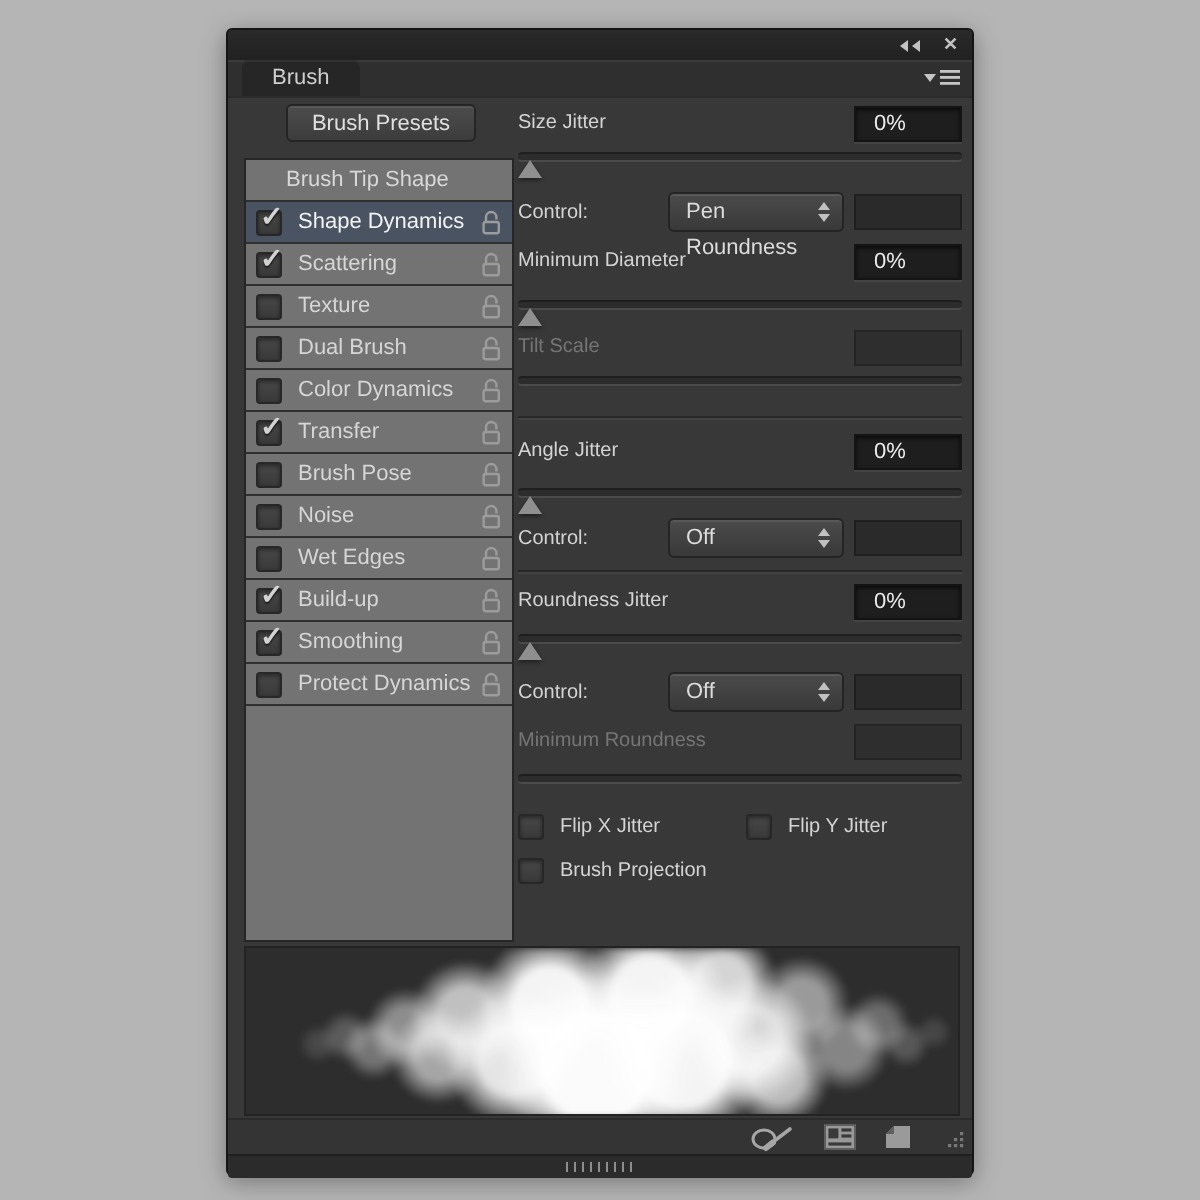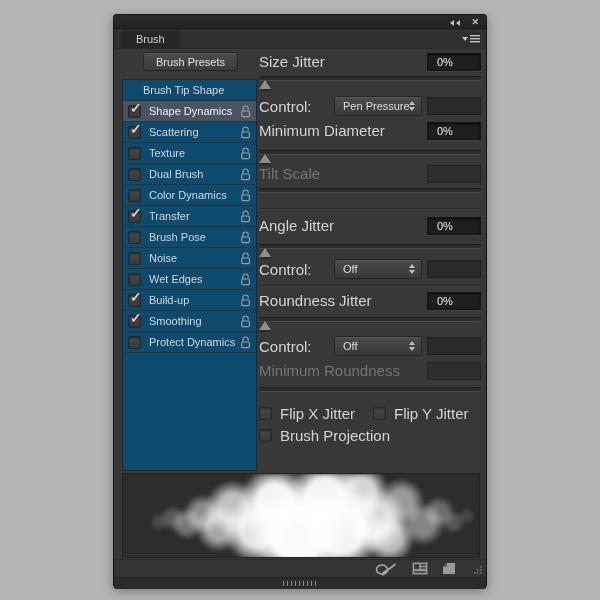--- a/index.html
+++ b/index.html
@@ -51,21 +51,21 @@
     position:absolute;left:29px;top:37px;width:95px;height:19px;
     background:linear-gradient(#4c4c4c,#3c3c3c);
     border:1px solid #252525;border-radius:3px;
     color:#e0e0e0;font-size:11px;font-family:"Liberation Sans",sans-serif;
     padding:0;cursor:pointer;
     box-shadow:inset 0 1px 0 rgba(255,255,255,.07);
   }
   
   .sidebar{
     position:absolute;left:8px;top:64px;width:135px;height:392px;
-    background:#0c4a6e;border:1px solid #262626;box-sizing:border-box;
+    background:#737373;border:1px solid #262626;box-sizing:border-box;
   }
   .sb-header{
     height:20px;line-height:20px;padding-left:20px;
     color:#d8d8d8;font-size:11px;
     border-bottom:1px solid #2e2e2e;cursor:pointer;
   }
   .sb-row{
     position:relative;height:20px;display:flex;align-items:center;
     border-bottom:1px solid #303030;cursor:pointer;
   }
@@ -84,21 +84,21 @@
   }
   .cbx .check{
     display:none;position:absolute;left:1px;top:-6px;
     font-style:normal;color:#d2d2d2;font-size:14px;font-weight:bold;
     text-shadow:0 1px 1px rgba(0,0,0,.6);
   }
   .sb-row.checked .check{display:block;}
   
   .main{position:absolute;left:145px;top:0;width:222px;height:456px;}
   .prow{position:absolute;left:0;width:222px;height:17px;display:flex;align-items:center;justify-content:space-between;}
-  .lbl{color:#d4d4d4;font-size:15px;}
+  .lbl{color:#d4d4d4;font-size:10px;}
   .lbl.dis{color:#757575;}
   .well{
     width:52px;height:16px;line-height:16px;box-sizing:content-box;
     background:#1e1e1e;border:1px solid #141414;
     box-shadow:inset 0 1px 2px rgba(0,0,0,.7),0 1px 0 rgba(255,255,255,.06);
     color:#ececec;font-size:11px;padding-left:9px;width:43px;
   }
   .well.empty{background:#2a2a2a;box-shadow:none;border-color:#1f1f1f;}
   .well.dis{background:#2e2e2e;border-color:#242424;box-shadow:none;}
   .slider{position:absolute;left:0;width:222px;height:13px;}
@@ -329,21 +329,21 @@
       <span class="lbl">Size Jitter</span>
       <span class="well">0%</span>
     </div>
     <div class="slider" style="top:61px">
       <span class="track"></span>
       <span class="thumb"></span>
     </div>
     <div class="crow" style="top:81px">
       <span class="lbl ctl">Control:</span>
       <div class="dropdown">
-        <span>Pen Pressure</span>
+        <span>Pen Roundness</span>
         <span class="spin">
             <i class="up"></i>
             <i class="dn"></i>
           </span>
       </div>
       <span class="well empty"></span>
     </div>
 
     <div class="prow" style="top:107px">
       <span class="lbl">Minimum Diameter</span>

